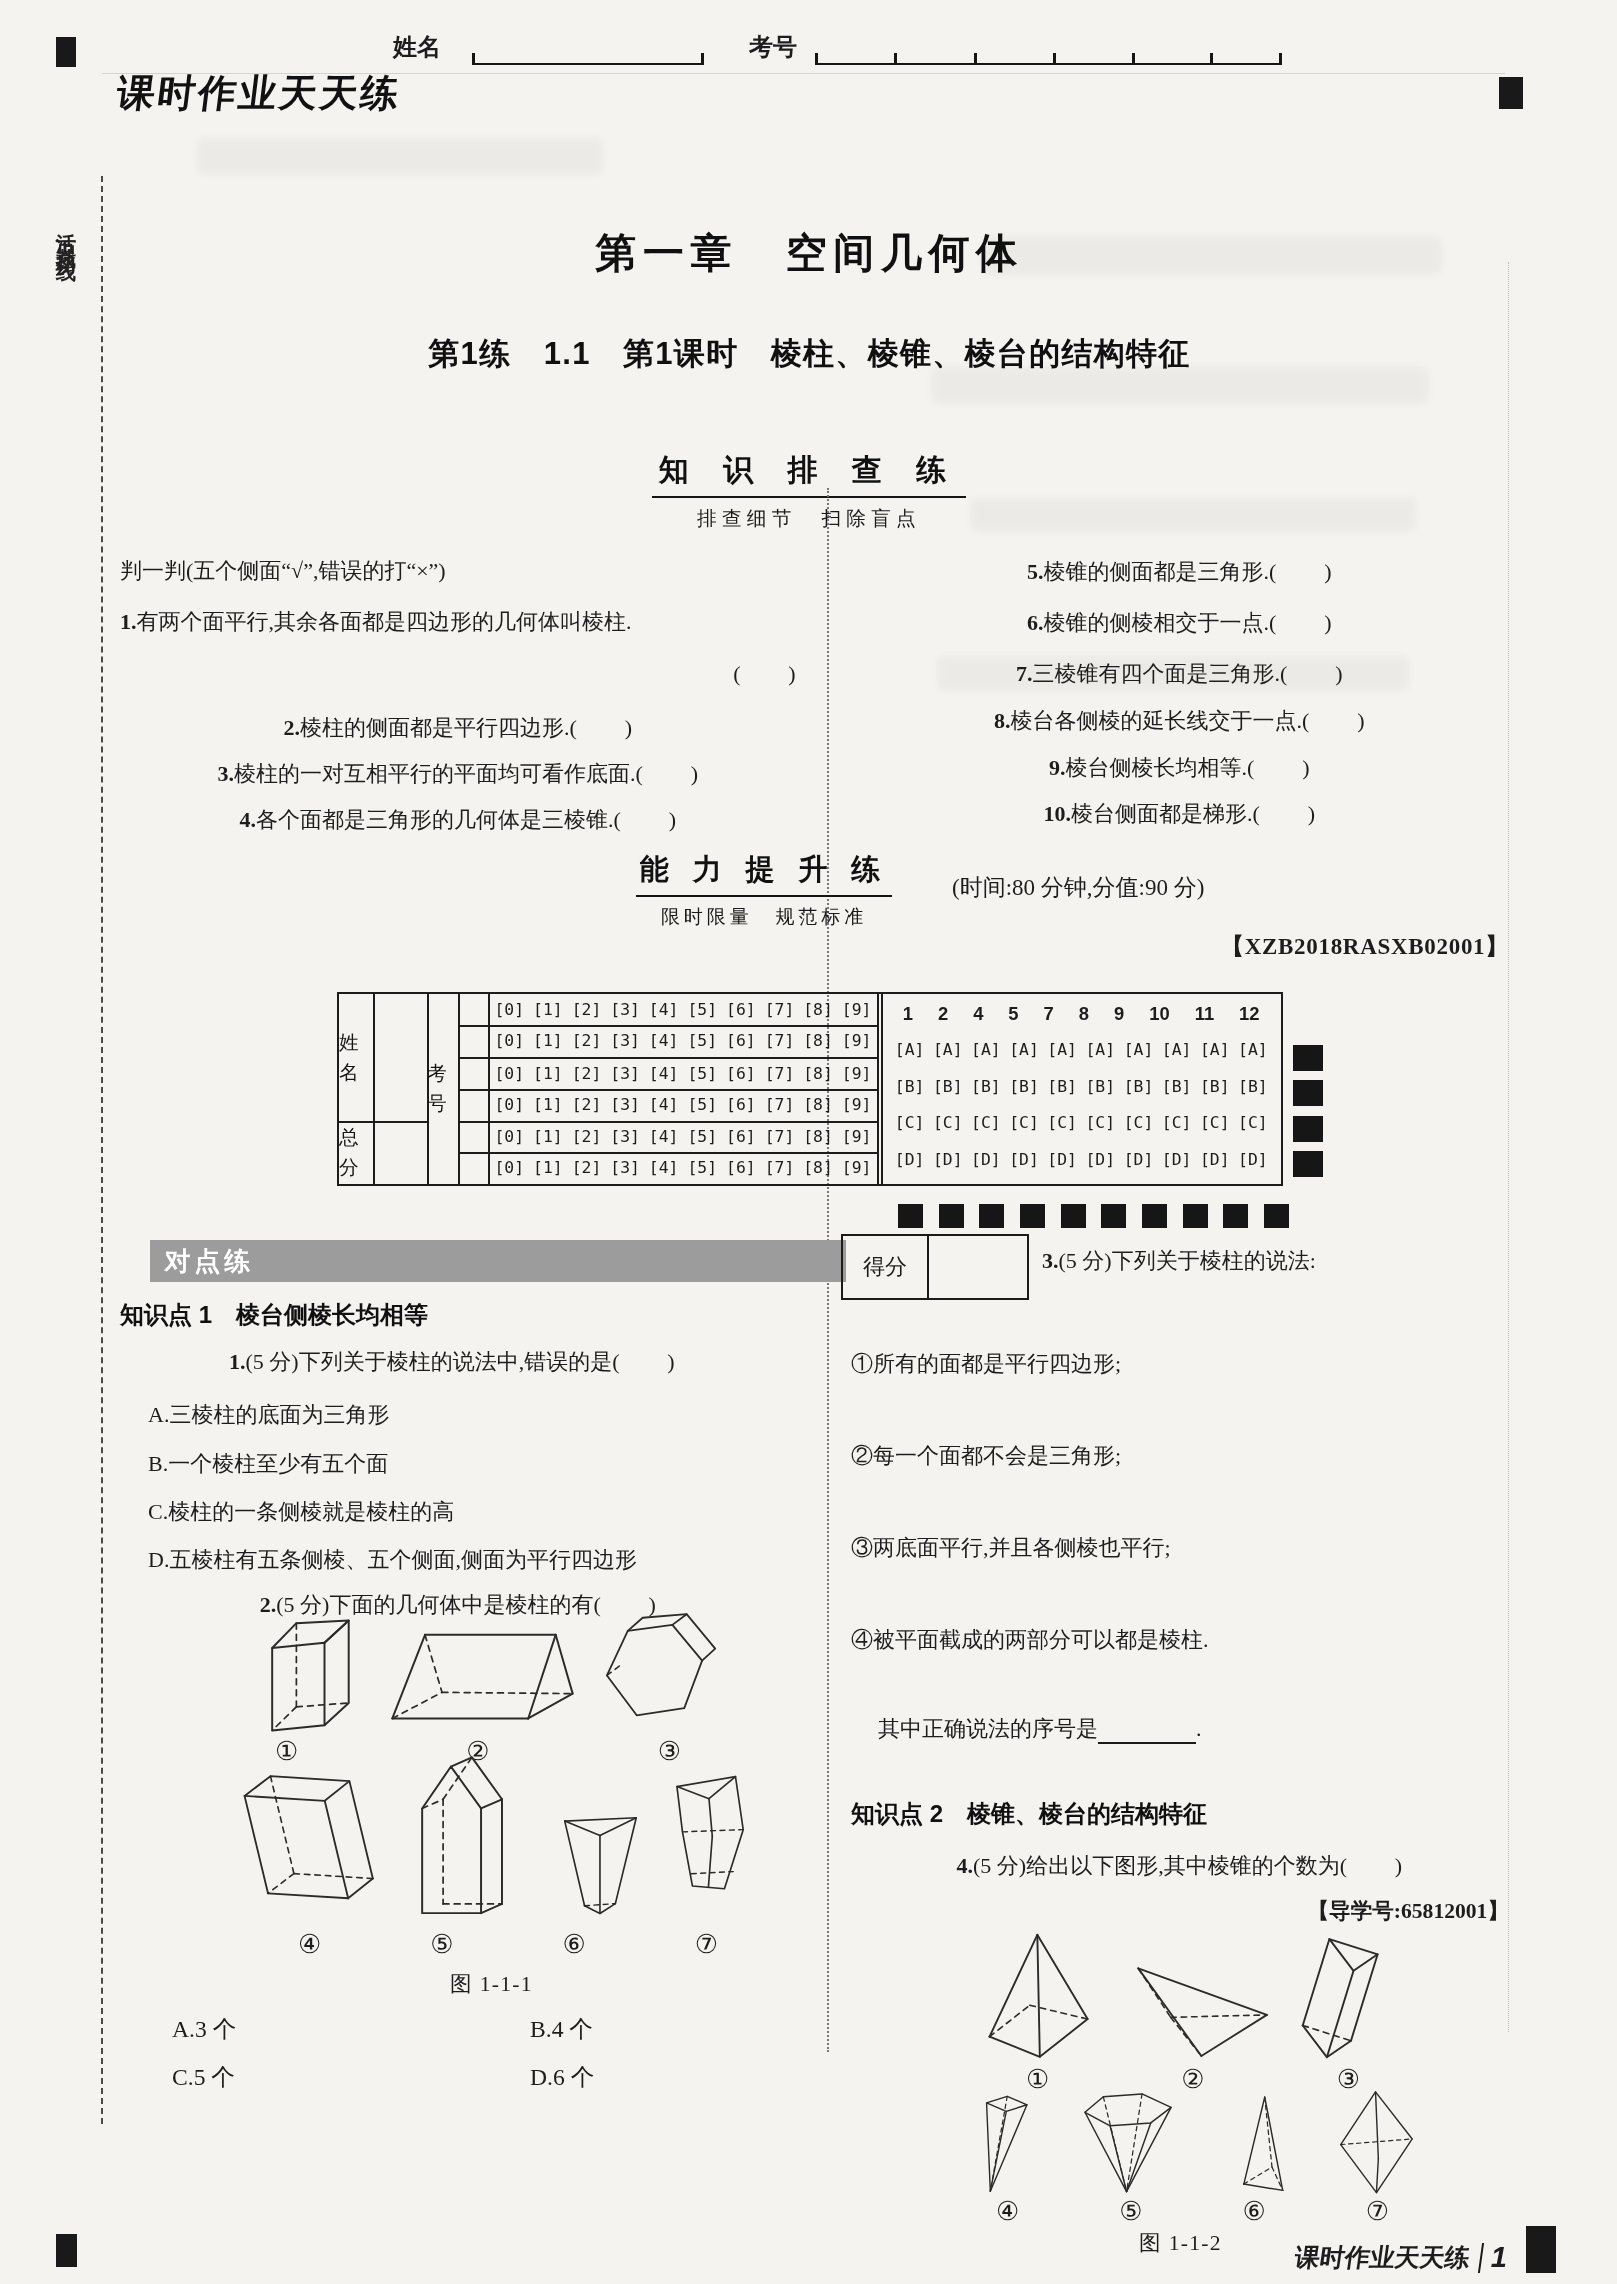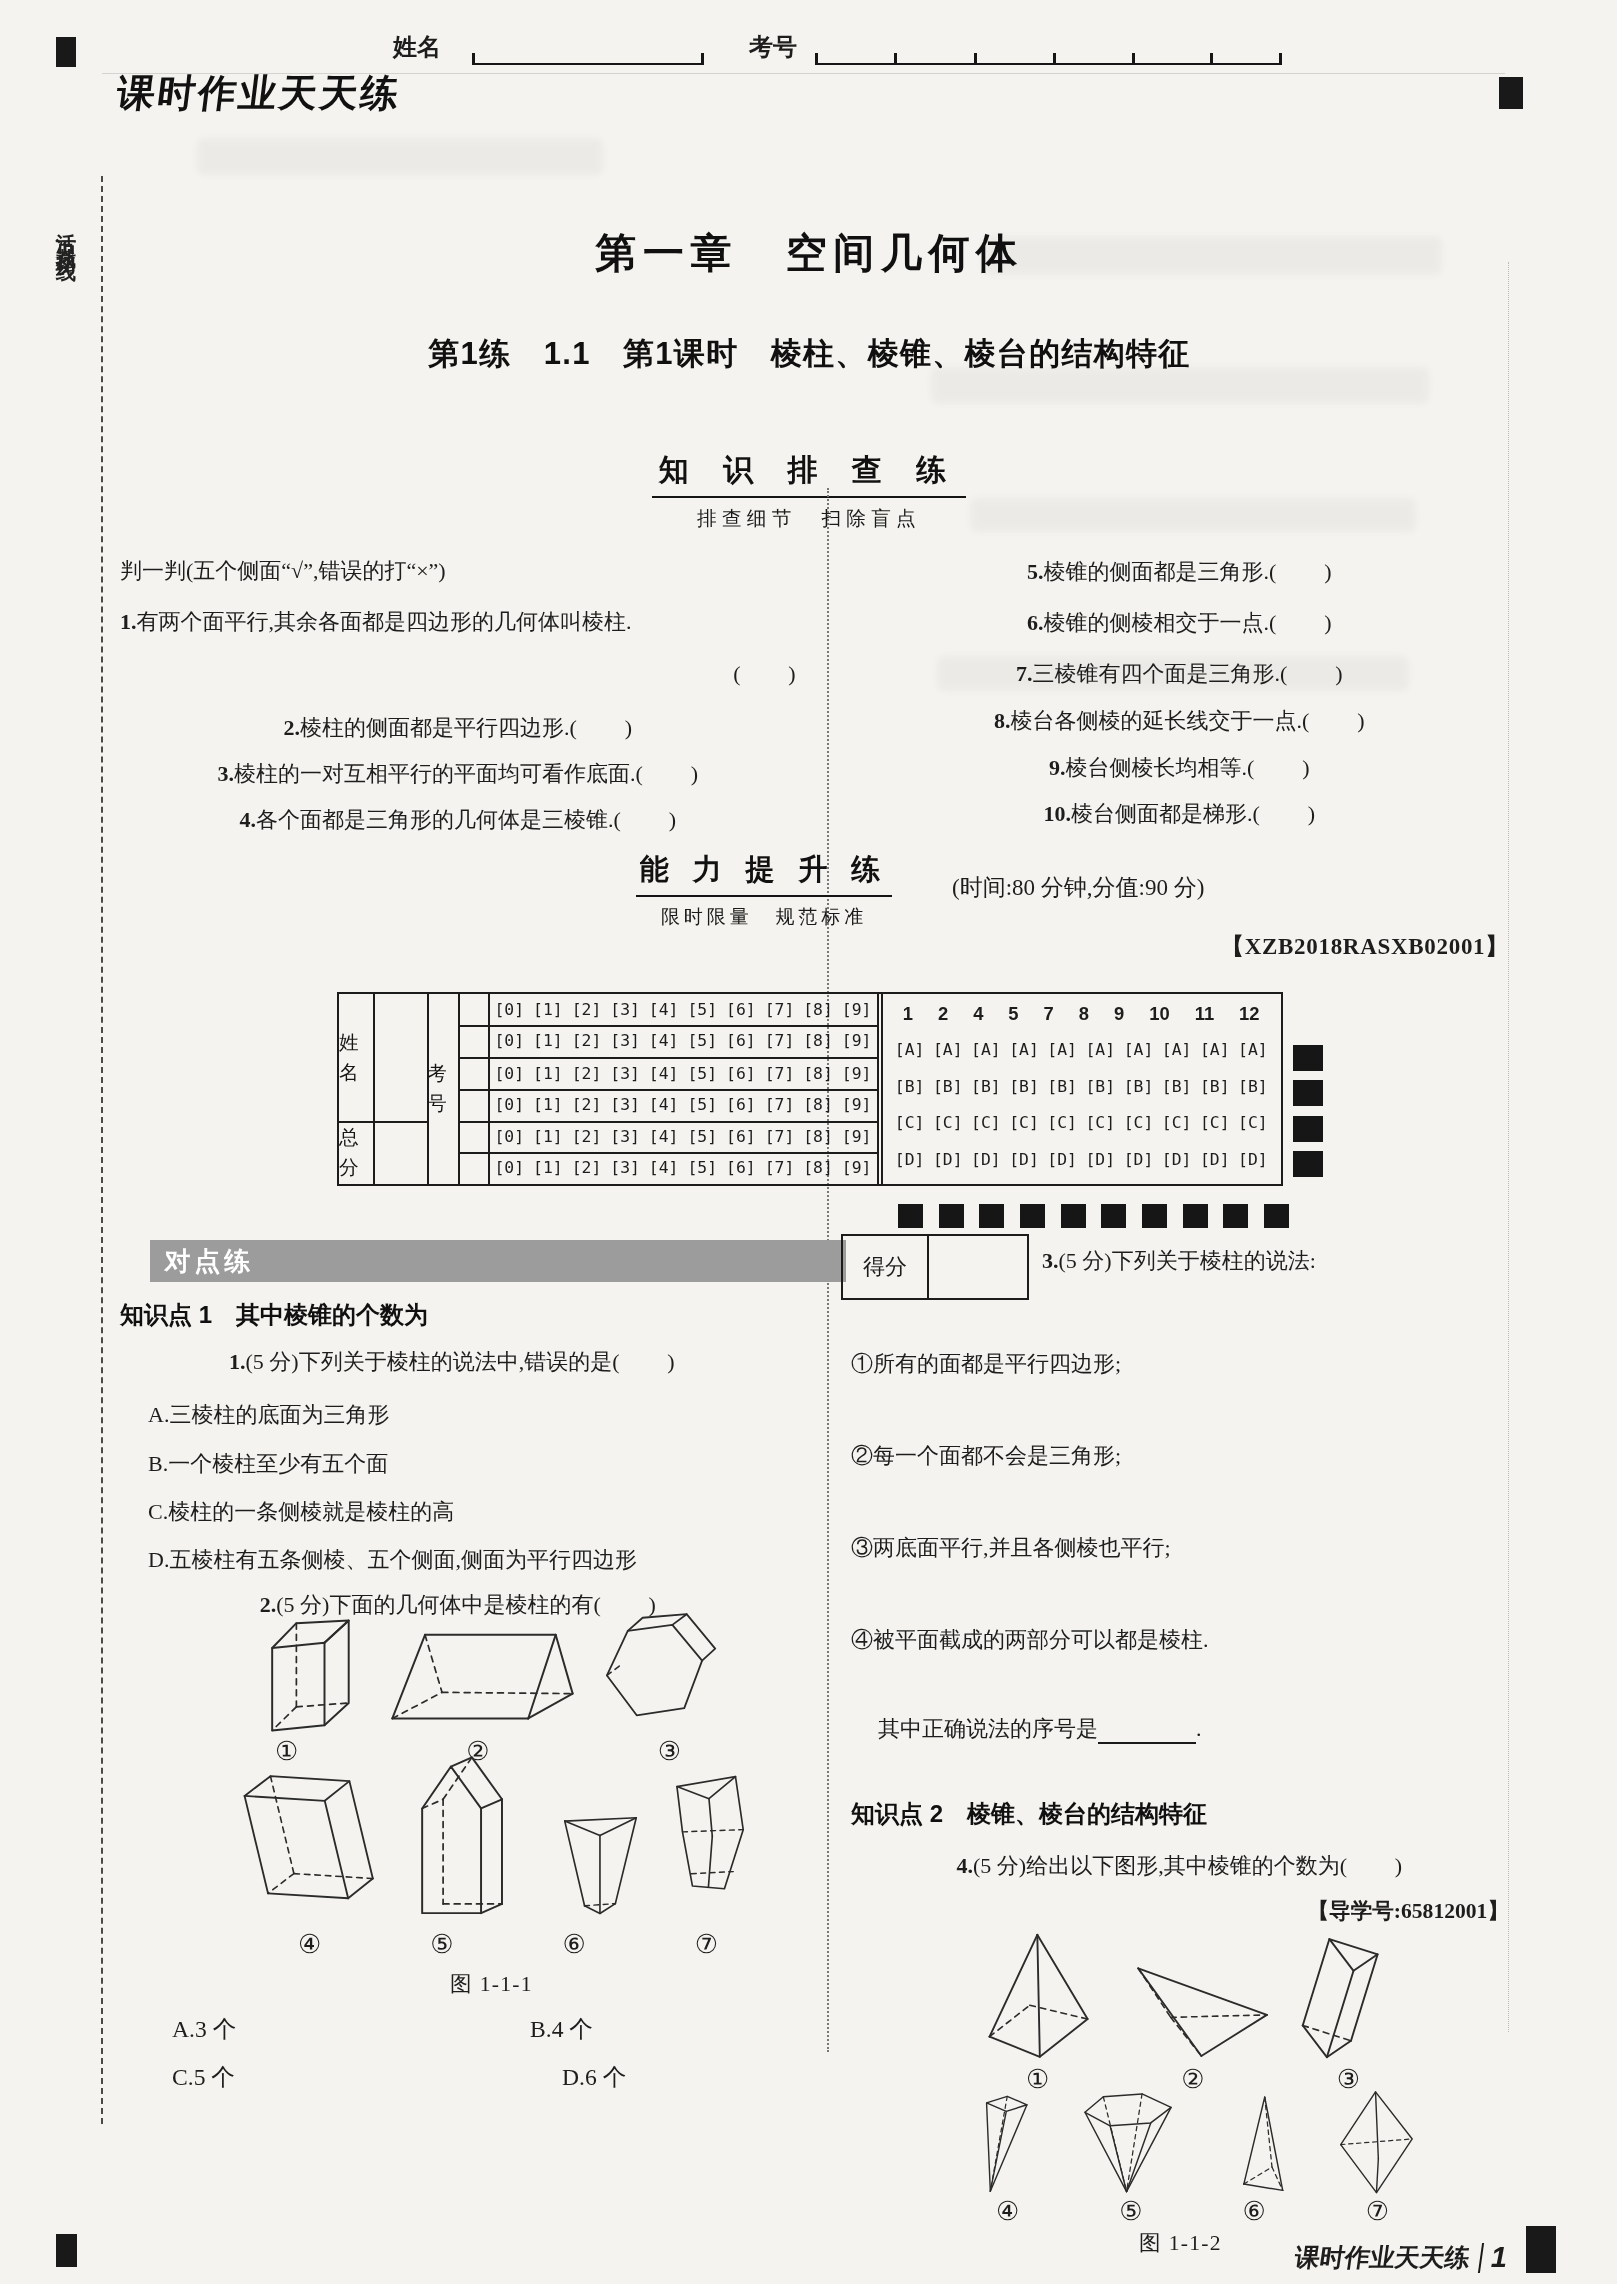--- a/index.html
+++ b/index.html
@@ -317,21 +317,21 @@
 <div class="sq" style="left:1142px;top:1204px;"></div>
 <div class="sq" style="left:1183px;top:1204px;"></div>
 <div class="sq" style="left:1223px;top:1204px;"></div>
 <div class="sq" style="left:1264px;top:1204px;"></div>
 
 <div class="abs banner" style="left:118px;top:1240px;width:696px;height:42px;margin-left:32px;">
   <span class="bannertxt sans">对点练</span>
 </div>
 
 <div class="abs kp sans" style="left:120px;top:1299px;">
-  <span>知识点 1</span>　<span>其中棱锥的个数为</span>
+  <span>知识点 1</span>　<span>棱台侧棱长均相等</span>
 </div>
 
 <div class="abs q qrow" style="left:114px;top:1347px;width:677px;">
   <span><span class="qno">1.</span><span>(5 分)下列关于棱柱的说法中,错误的是</span></span>
   <span class="paren">(　　)</span>
 </div>
 <div class="abs q" style="left:148px;top:1400px;">A.三棱柱的底面为三角形</div>
 <div class="abs q" style="left:148px;top:1449px;">B.一个棱柱至少有五个面</div>
 <div class="abs q" style="left:148px;top:1497px;">C.棱柱的一条侧棱就是棱柱的高</div>
 <div class="abs q" style="left:148px;top:1545px;">D.五棱柱有五条侧棱、五个侧面,侧面为平行四边形</div>
@@ -416,21 +416,21 @@
     <span>④</span>
     <span>⑤</span>
     <span>⑥</span>
     <span>⑦</span>
   </div>
 <div class="abs caption" style="left:393px;top:1969px;width:197px;">图 1-1-1</div>
 
 <div class="abs q" style="left:172px;top:2014px;font-size:23.6px;">A.3 个</div>
 <div class="abs q" style="left:530px;top:2014px;font-size:23.6px;">B.4 个</div>
 <div class="abs q" style="left:172px;top:2062px;font-size:23.6px;">C.5 个</div>
-<div class="abs q" style="left:530px;top:2062px;font-size:23.6px;margin-left:32px;">D.6 个</div>
+<div class="abs q" style="left:530px;top:2062px;font-size:23.6px;">D.6 个</div>
 
 <div class="abs scorebox" style="left:841px;top:1234px;width:184px;height:62px;">
   <div class="c1">得分</div>
   <div style="flex:1;"></div>
 </div>
 <div class="abs q" style="left:1042px;top:1246px;width:467px;">
   <span class="qno">3.</span><span>(5 分)下列关于棱柱的说法:</span>
 </div>
 <div class="abs q" style="left:851px;top:1349px;">①所有的面都是平行四边形;</div>
 <div class="abs q" style="left:851px;top:1441px;">②每一个面都不会是三角形;</div>

